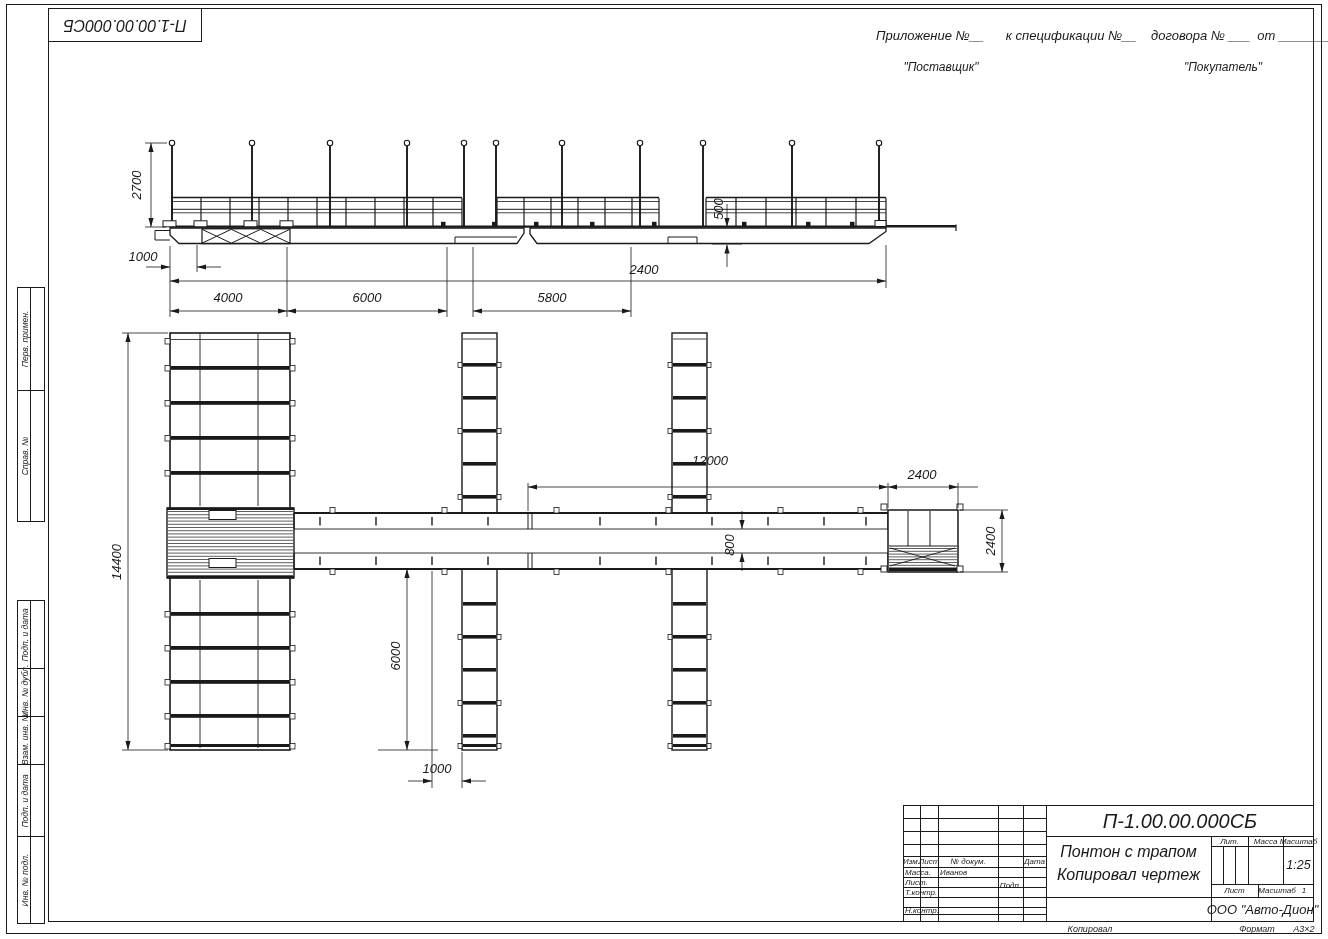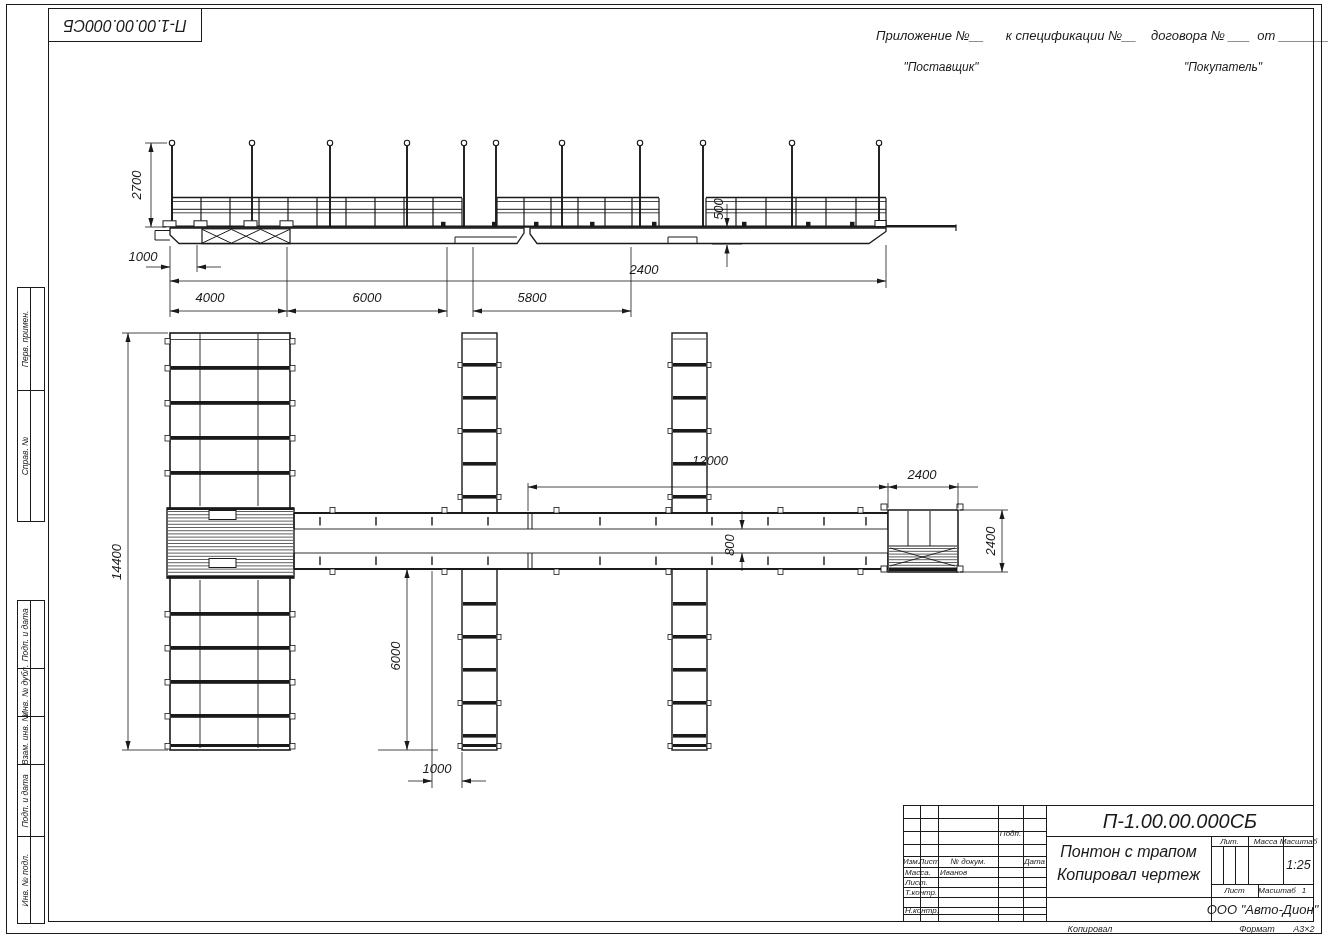--- a/index.html
+++ b/index.html
@@ -393,23 +393,23 @@
       <line x1="742" y1="511" x2="742" y2="529" stroke="#1a1a1a" stroke-width="0.8"></line>
       <path d="M742,529 L739.4,520 L744.6,520Z" fill="#1a1a1a" stroke="none"></path>
       <line x1="742" y1="553" x2="742" y2="571" stroke="#1a1a1a" stroke-width="0.8"></line>
       <path d="M742,553 L739.4,562 L744.6,562Z" fill="#1a1a1a" stroke="none"></path>
     </svg>
 
   <div class="dim rot" style="left:107px;top:176px">2700</div>
   <div class="dim rot" style="left:689px;top:200px">500</div>
   <div class="dim" style="left:113px;top:248px">1000</div>
   <div class="dim" style="left:614px;top:261px">2400</div>
-  <div class="dim" style="left:180px;top:289px">4000</div>
+  <div class="dim" style="left:198px;top:289px">4000</div>
   <div class="dim" style="left:337px;top:289px">6000</div>
-  <div class="dim" style="left:502px;top:289px">5800</div>
+  <div class="dim" style="left:522px;top:289px">5800</div>
   <div class="dim" style="left:680px;top:452px">12000</div>
   <div class="dim" style="left:892px;top:466px">2400</div>
   <div class="dim rot" style="left:87px;top:553px">14400</div>
   <div class="dim rot" style="left:366px;top:647px">6000</div>
   <div class="dim" style="left:407px;top:760px">1000</div>
   <div class="dim rot" style="left:700px;top:536px">800</div>
   <div class="dim rot" style="left:961px;top:532px">2400</div>
 
   <div class="abs" style="left:903px;top:805px;width:411px;height:117px;border:1.8px solid #1a1a1a;background:#fff"></div>
   <div class="vl" style="left:920px;top:805px;height:117px"></div>
@@ -437,21 +437,21 @@
   <div class="hl" style="left:1211px;top:884px;width:103px"></div>
   <div class="vl" style="left:1258px;top:884px;height:13px"></div>
   <div class="hl" style="left:1046px;top:897px;width:268px"></div>
 
   <div class="cell" style="left:1048px;top:807px;width:264px;height:28px;font-size:20px">П-1.00.00.000СБ</div>
   <div class="cell" style="left:1048px;top:840px;width:161px;height:24px;font-size:16px">Понтон с трапом</div>
   <div class="cell" style="left:1048px;top:863px;width:161px;height:24px;font-size:16px">Копировал чертеж</div>
   <div class="cell" style="left:903px;top:856px;width:17px;height:11px">Изм.</div>
   <div class="cell" style="left:920px;top:856px;width:18px;height:11px">Лист</div>
   <div class="cell" style="left:938px;top:856px;width:60px;height:11px">№ докум.</div>
-  <div class="cell" style="left:998px;top:828px;width:25px;height:11px">Подп.</div>
+  <div class="cell" style="left:998px;top:880px;width:25px;height:11px">Подп.</div>
   <div class="cell" style="left:1023px;top:856px;width:23px;height:11px">Дата</div>
   <div class="cell lft" style="left:905px;top:868px;width:33px;height:9px">Масса.</div>
   <div class="cell lft" style="left:940px;top:868px;width:56px;height:9px">Иванов</div>
   <div class="cell lft" style="left:905px;top:878px;width:33px;height:9px">Лист.</div>
   <div class="cell lft" style="left:905px;top:888px;width:38px;height:9px">Т.контр.</div>
   <div class="cell lft" style="left:905px;top:906px;width:38px;height:9px">Н.контр.</div>
   <div class="cell lft" style="left:905px;top:948px;width:33px;height:26px">Утв.</div>
   <div class="cell" style="left:1211px;top:836px;width:37px;height:10px">Лит.</div>
   <div class="cell" style="left:1248px;top:836px;width:35px;height:10px">Масса</div>
   <div class="cell" style="left:1283px;top:836px;width:31px;height:10px">Масштаб</div>

